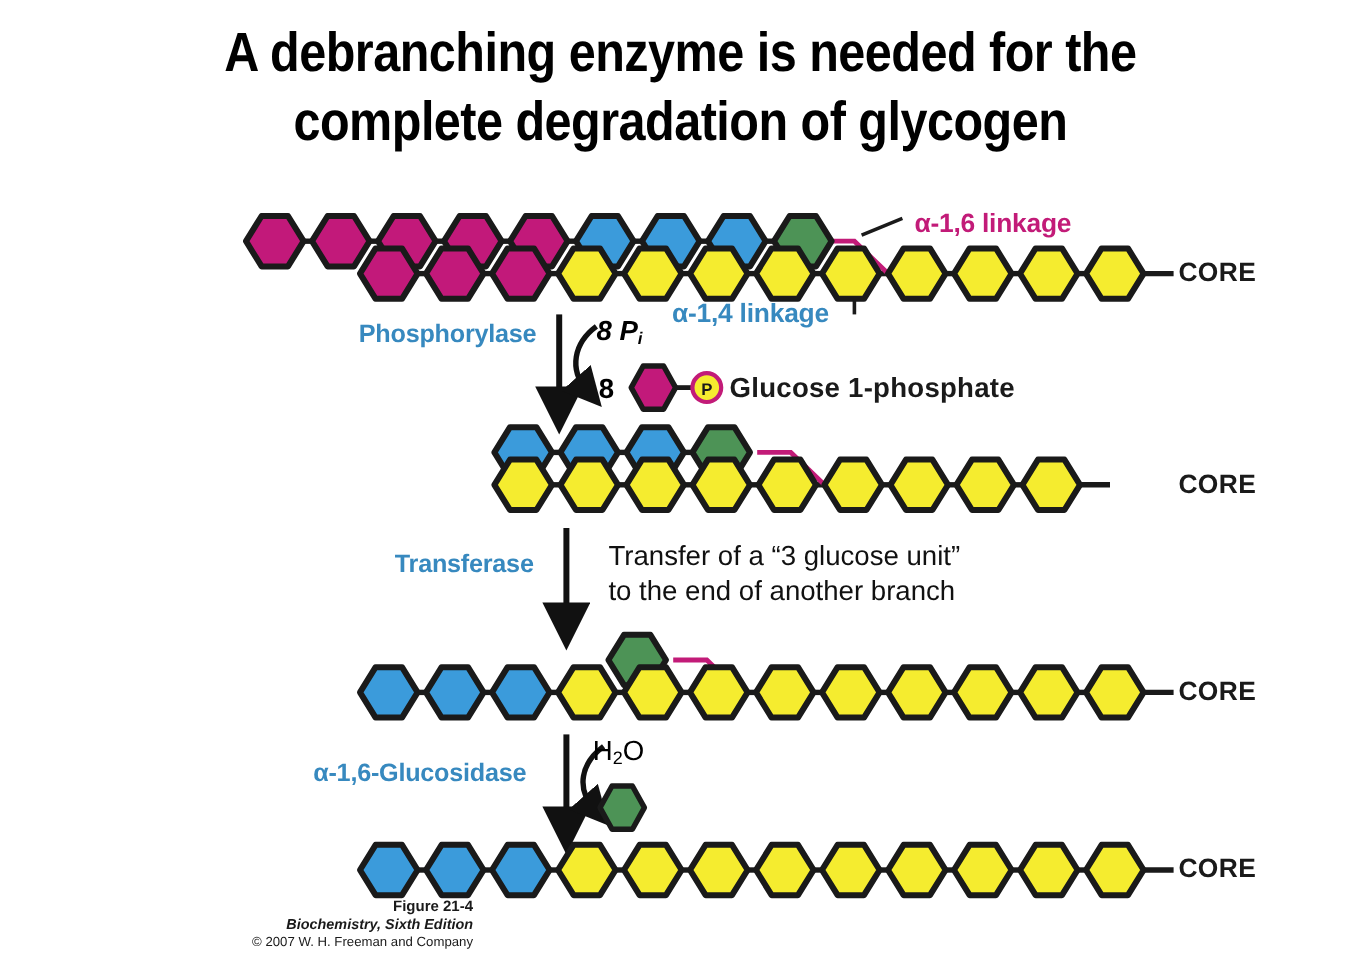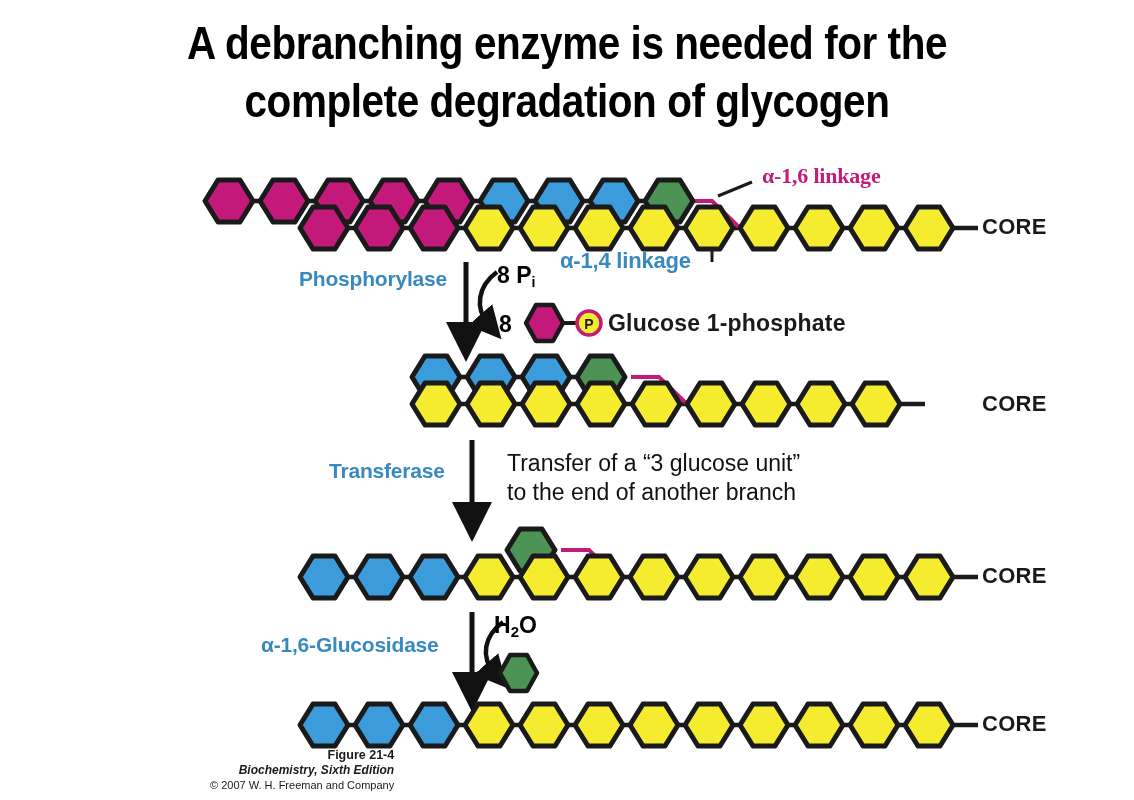--- a/index.html
+++ b/index.html
@@ -93,21 +93,21 @@
     color: #1a1a1a;
     letter-spacing: 0.2px;
   }
   .transfer-note {
     font-size: 23px;
     line-height: 29px;
     color: #111111;
     white-space: pre-line;
   }
   .water-label {
-    font-weight: bold;
+    font-weight: normal;
     font-size: 23px;
     color: #000000;
   }
   .water-label sub {
     font-size: 15px;
     vertical-align: baseline;
     position: relative;
     top: 4px;
   }
 
@@ -344,29 +344,29 @@
         <polygon points="698,704 720,704 733,725 720,746 698,746 685,725" fill="#f5ec2f" stroke="#1a1a1a" stroke-width="5" stroke-linejoin="round"></polygon>
         <polygon points="753,704 775,704 788,725 775,746 753,746 740,725" fill="#f5ec2f" stroke="#1a1a1a" stroke-width="5" stroke-linejoin="round"></polygon>
         <polygon points="808,704 830,704 843,725 830,746 808,746 795,725" fill="#f5ec2f" stroke="#1a1a1a" stroke-width="5" stroke-linejoin="round"></polygon>
         <polygon points="863,704 885,704 898,725 885,746 863,746 850,725" fill="#f5ec2f" stroke="#1a1a1a" stroke-width="5" stroke-linejoin="round"></polygon>
         <polygon points="918,704 940,704 953,725 940,746 918,746 905,725" fill="#f5ec2f" stroke="#1a1a1a" stroke-width="5" stroke-linejoin="round"></polygon>
       </g>
     </g>
   </svg>
 </div>
 
-<div class="fig-label linkage-16" style="left:762px; top:163px;font-family:Liberation Serif, serif;">α-1,6 linkage</div>
+<div class="fig-label linkage-16" style="left:762px; top:173px;">α-1,6 linkage</div>
 
 <div class="fig-label linkage-14" style="left:560px; top:248px;">α-1,4 linkage</div>
 
 <div class="fig-label core-label" style="left:982px; top:214px;">CORE</div>
 
 <div class="fig-label enzyme-label" style="left:299px; top:267px;">Phosphorylase</div>
 
-<div class="fig-label stoich" style="left:497px; top:262px;"><span>8 P</span><sub>i</sub></div>
+<div class="fig-label stoich" style="left:497px; top:262px;font-style:italic;"><span>8 P</span><sub>i</sub></div>
 
 <div class="fig-label stoich" style="left:499px; top:311px;">8</div>
 
 <div class="fig-label product-name" style="left:608px; top:310px;">Glucose 1-phosphate</div>
 
 <div class="fig-label core-label" style="left:982px; top:391px;">CORE</div>
 
 <div class="fig-label enzyme-label" style="left:329px; top:459px;">Transferase</div>
 
 <div class="fig-label transfer-note" style="left:507px; top:449px;">Transfer of a “3 glucose unit”

